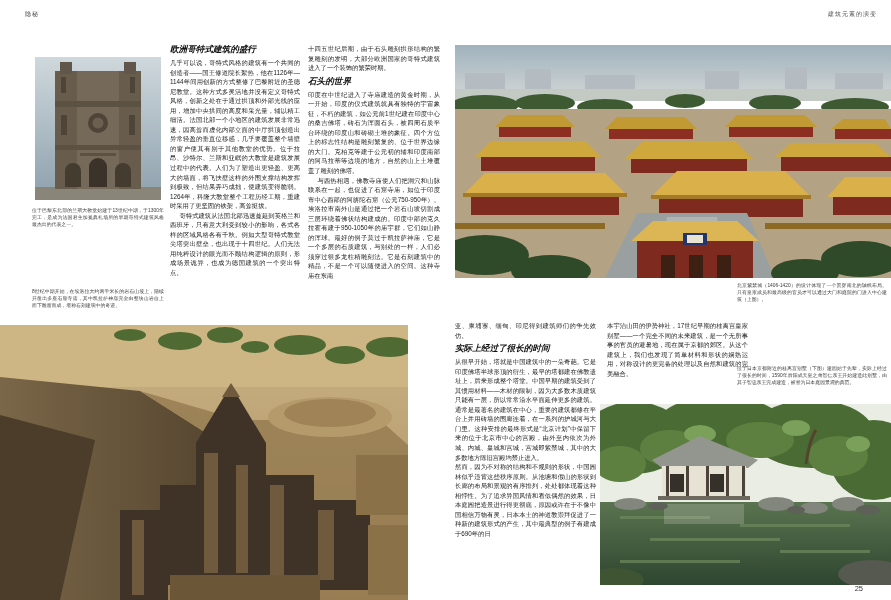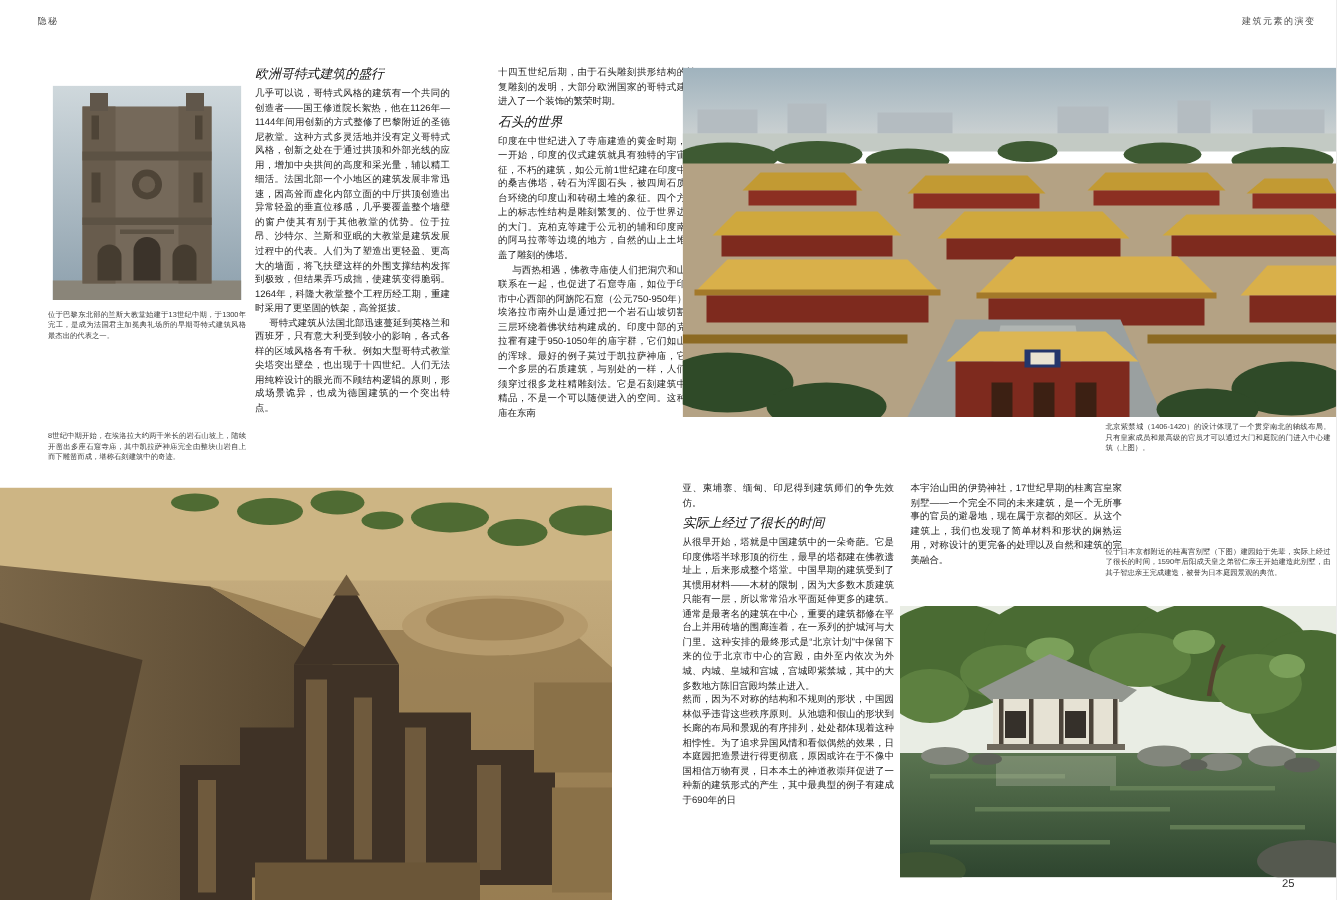--- a/index.html
+++ b/index.html
@@ -7,21 +7,21 @@
           font-family:"Liberation Sans","DejaVu Sans",sans-serif;color:#1f1f1f;}
   .runhead{position:absolute;top:10px;font-size:6px;letter-spacing:1px;color:#4a4a4a;}
   .runhead.left{left:25px;}
   .runhead.right{right:14px;}
   .photo{position:absolute;overflow:hidden;line-height:0;}
   .photo svg{display:block;}
   .col{position:absolute;font-size:6.3px;line-height:9.55px;text-align:justify;color:#222;}
   .col p{margin:0 0 3px 0;}
   .col p.cont{margin:0;}
   .col-heading{display:block;font-family:"Liberation Serif","DejaVu Serif",serif;
-               font-style:italic;font-weight:normal;font-size:8.6px;line-height:11px;
+               font-style:italic;font-weight:bold;font-size:8.6px;line-height:11px;
                margin:3px 0 3px 0;color:#111;}
   .col-heading.first{margin-top:0;}
   .caption{position:absolute;font-size:4.9px;line-height:6.9px;color:#3c3c3c;text-align:justify;}
   .pageno{position:absolute;right:28px;top:584px;font-size:7.5px;color:#333;margin-left:10px;}
 </style>
 </head>
 <body>
 
 <div id="spread">
 
@@ -61,21 +61,21 @@
   <div class="caption" style="left:32px;top:208px;width:132px;">位于巴黎东北部的兰斯大教堂始建于13世纪中期，于1300年完工，是成为法国君主加冕典礼场所的早期哥特式建筑风格最杰出的代表之一。</div>
 
   <div class="caption" style="left:32px;top:289px;width:132px;">8世纪中期开始，在埃洛拉大约两千米长的岩石山坡上，陆续开凿出多座石窟寺庙，其中凯拉萨神庙完全由整块山岩自上而下雕凿而成，堪称石刻建筑中的奇迹。</div>
 
   <div class="col" style="left:170px;top:44px;width:130px;">
     <span class="col-heading first">欧洲哥特式建筑的盛行</span>
     <p class="cont">几乎可以说，哥特式风格的建筑有一个共同的创造者——国王修道院长絮热，他在1126年—1144年间用创新的方式整修了巴黎附近的圣德尼教堂。这种方式多灵活地并没有定义哥特式风格，创新之处在于通过拱顶和外部光线的应用，增加中央拱间的高度和采光量，辅以精工细活。法国北部一个小地区的建筑发展非常迅速，因高耸而虚化内部立面的中厅拱顶创造出异常轻盈的垂直位移感，几乎要覆盖整个墙壁的窗户使其有别于其他教堂的优势。位于拉昂、沙特尔、兰斯和亚眠的大教堂是建筑发展过程中的代表。人们为了塑造出更轻盈、更高大的墙面，将飞扶壁这样的外围支撑结构发挥到极致，但结果弄巧成拙，使建筑变得脆弱。1264年，科隆大教堂整个工程历经工期，重建时采用了更坚固的铁架，高耸挺拔。</p>
     <p class="cont" style="text-indent:1.5em;">哥特式建筑从法国北部迅速蔓延到英格兰和西班牙，只有意大利受到较小的影响，各式各样的区域风格各有千秋。例如大型哥特式教堂尖塔突出壁垒，也出现于十四世纪。人们无法用纯粹设计的眼光而不顾结构逻辑的原则，形成场景诡异，也成为德国建筑的一个突出特点。</p>
   </div>
 
-  <div class="col" style="left:308px;top:44px;width:132px;margin-left:24px;">
+  <div class="col" style="left:308px;top:44px;width:132px;">
     <p class="cont">十四五世纪后期，由于石头雕刻拱形结构的繁复雕刻的发明，大部分欧洲国家的哥特式建筑进入了一个装饰的繁荣时期。</p>
     <span class="col-heading">石头的世界</span>
     <p class="cont">印度在中世纪进入了寺庙建造的黄金时期，从一开始，印度的仪式建筑就具有独特的宇宙象征，不朽的建筑，如公元前1世纪建在印度中心的桑吉佛塔，砖石为浑圆石头，被四周石质平台环绕的印度山和砖砌土堆的象征。四个方位上的标志性结构是雕刻繁复的、位于世界边缘的大门。克柏克等建于公元初的辅和印度南部的阿马拉蒂等边境的地方，自然的山上土堆覆盖了雕刻的佛塔。</p>
     <p class="cont" style="text-indent:1.5em;">与西热相遇，佛教寺庙使人们把洞穴和山脉联系在一起，也促进了石窟寺庙，如位于印度市中心西部的阿旃陀石窟（公元750-950年）。埃洛拉市南外山是通过把一个岩石山坡切割成三层环绕着佛状结构建成的。印度中部的克久拉霍有建于950-1050年的庙宇群，它们如山静的浑球。最好的例子莫过于凯拉萨神庙，它是一个多层的石质建筑，与别处的一样，人们必须穿过很多龙柱精雕刻法。它是石刻建筑中的精品，不是一个可以随便进入的空间。这种寺庙在东南</p>
   </div>
 
   <div class="photo" style="left:0;top:325px;width:408px;height:275px;">
     <svg width="408" height="275" viewBox="0 0 408 275">
       <defs>
         <linearGradient id="rock" x1="0" y1="0" x2="0" y2="1">

